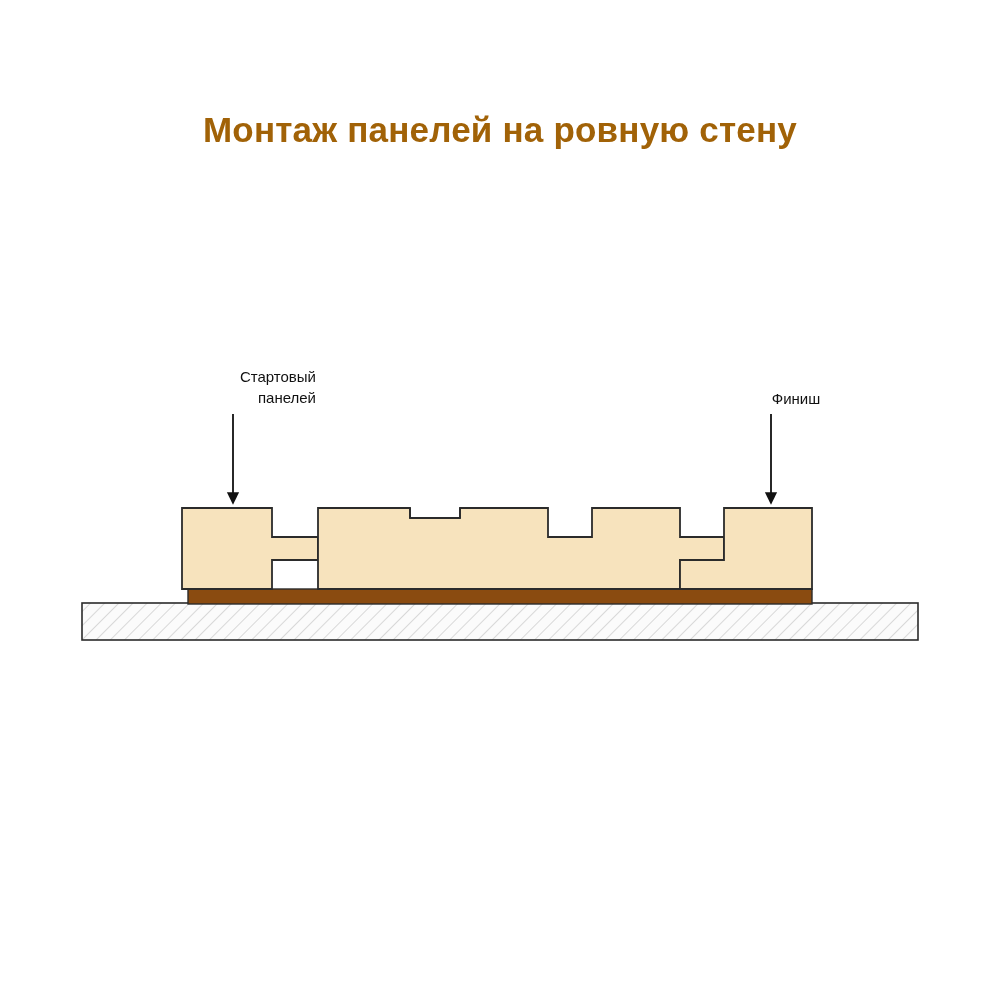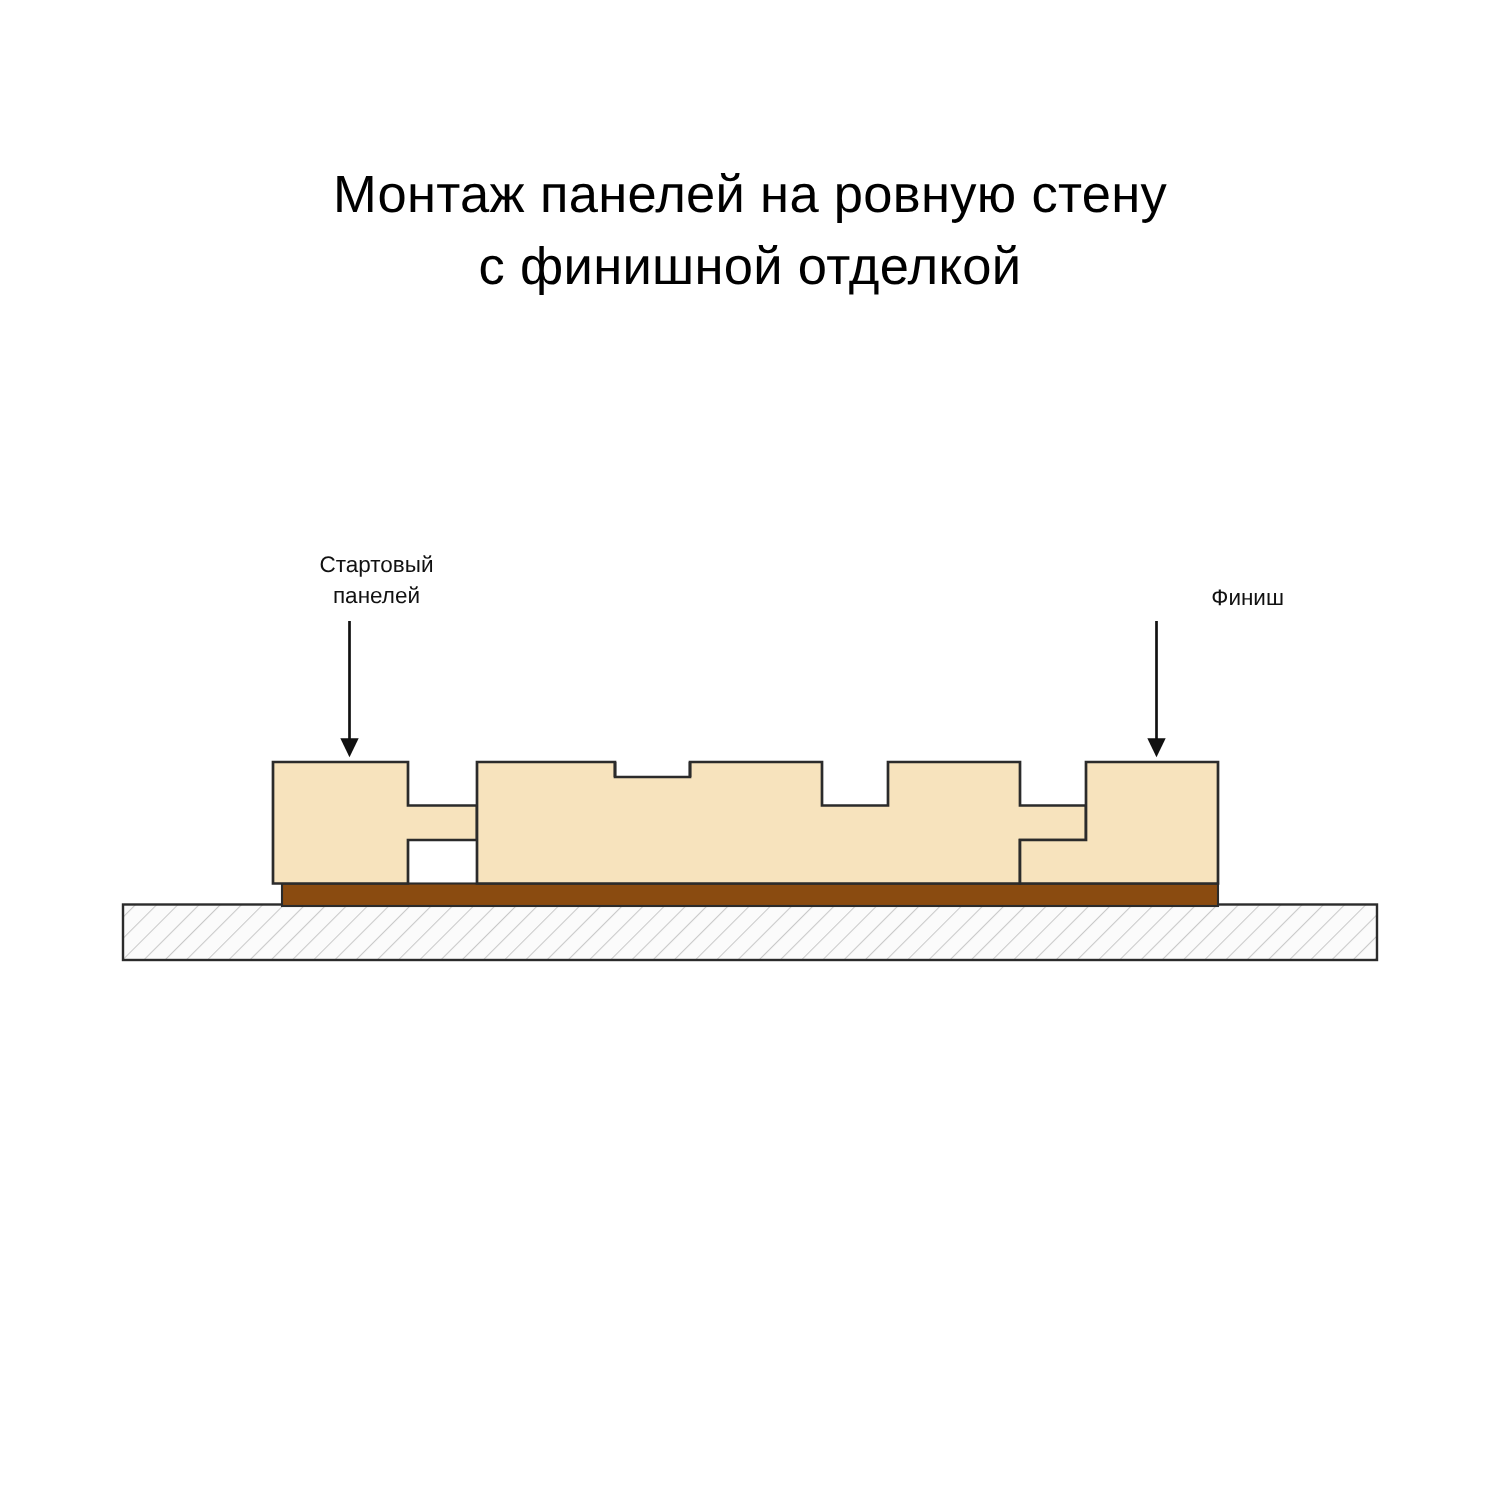--- a/index.html
+++ b/index.html
@@ -23,57 +23,56 @@
   }
   .title-block {
     position: absolute;
     left: 0;
     top: 106px;
     width: 1000px;
     text-align: center;
   }
   .title-line {
     font-size: 35px;
-    font-weight: normal;
-    color: #000000;
+    font-weight: bold;
+    color: #a16207;
     line-height: 48px;
     letter-spacing: 0.2px;
   }
   .label {
     position: absolute;
     font-size: 15px;
     color: #111111;
     line-height: 21px;
   }
   #label-start {
     left: 186px;
     top: 366px;
     width: 130px;
-    text-align: center;
+    text-align: right;
   }
   #label-finish {
     left: 736px;
     top: 388px;
     width: 120px;
-    text-align: right;
+    text-align: center;
   }
   svg {
     position: absolute;
     left: 0;
     top: 0;
   }
 </style>
 </head>
 <body>
 
 <div id="diagram-root">
 
   <div class="title-block">
     <div class="title-line">Монтаж панелей на ровную стену</div>
-    <div class="title-line">с финишной отделкой</div>
   </div>
 
   <div class="label" id="label-start">
     <div>Стартовый</div>
     <div>панелей</div>
   </div>
 
   <div class="label" id="label-finish">
     <div>Финиш</div>
   </div>

